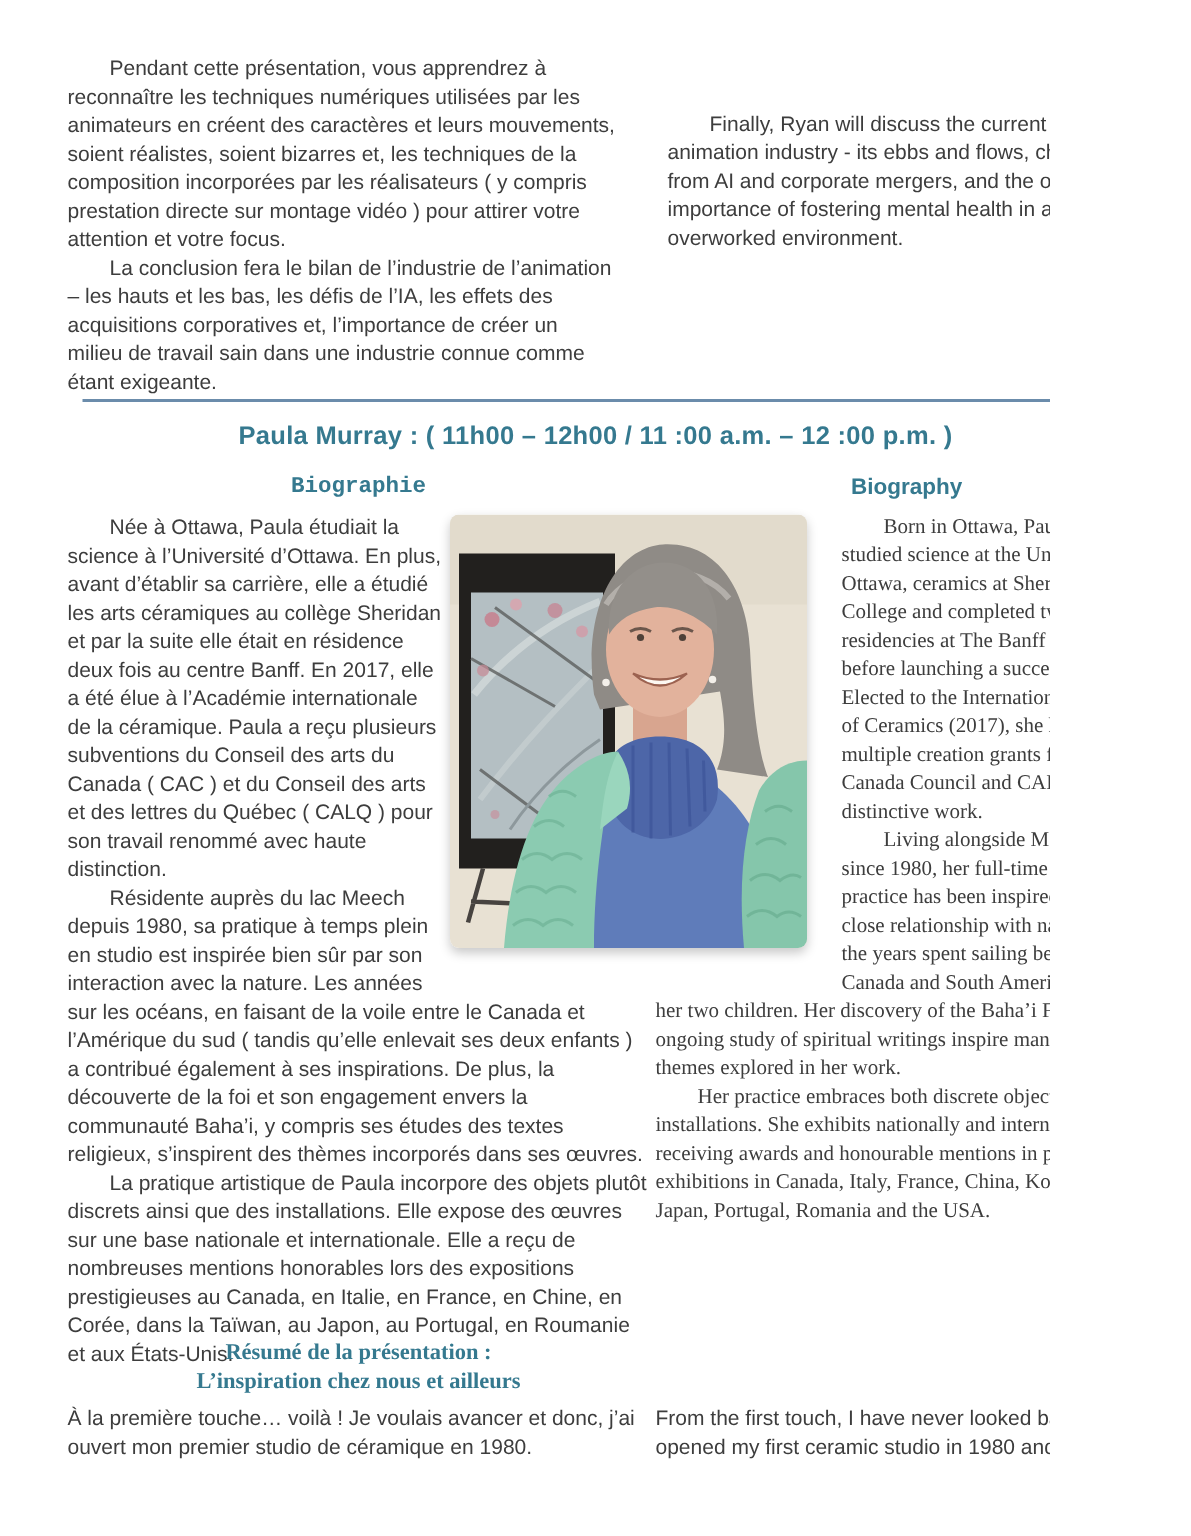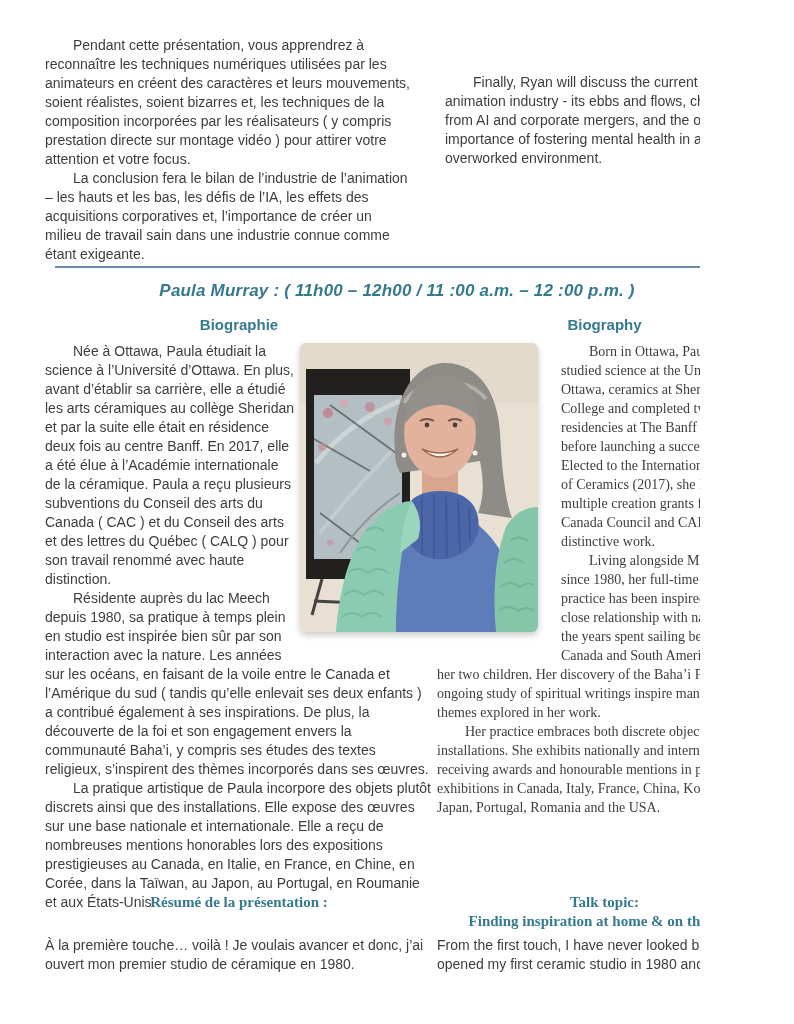--- a/index.html
+++ b/index.html
@@ -18,24 +18,24 @@
     border-radius:17px;
   }
   .body-text{font-size:14px;line-height:19px;color:var(--body);text-align:left;}
   .body-text p{margin:0;text-indent:28px;}
   .col{position:absolute;}
   .intro-fr{left:45px;top:36px;width:366px;}
   .intro-en{left:445px;top:36px;width:330px;margin-top:37px;}
   .rule{position:absolute;left:55px;top:266px;width:712px;height:0;border-top:2px solid var(--divider);}
   .session-heading{
     position:absolute;left:0;top:281px;width:794px;text-align:center;
-    font-size:17px;font-weight:bold;color:var(--accent);letter-spacing:.2px;font-style:italic;
+    font-size:17px;font-weight:bold;color:var(--accent);letter-spacing:.2px;
   }
   .subhead{position:absolute;top:316px;font-size:15px;font-weight:bold;color:var(--accent);text-align:center;}
-  .subhead-fr{left:45px;width:388px;}
+  .subhead-fr{left:45px;width:388px;font-family:Liberation Mono, monospace;}
   .subhead-en{left:437px;width:335px;}
   .bio-fr{left:45px;top:342px;width:388px;}
   .bio-en{left:437px;top:342px;width:335px;font-family:Liberation Serif, serif;}
   .spacer-r{float:right;width:138px;height:308px;}
   .spacer-l{float:left;width:124px;height:308px;}
   .photo{
     position:absolute;left:300px;top:343px;width:238px;height:289px;
     border-radius:6px;overflow:hidden;box-shadow:0 3px 7px rgba(0,0,0,.22);
   }
   .photo svg{display:block;}
@@ -139,28 +139,25 @@
         <path d="M112 158 C 120 170, 122 182, 118 196 L 100 210 C 102 192, 104 174, 112 158 Z" fill="#9ad6bd"></path>
 
         <path d="M48 230 q 10 -8 20 0 q 10 -8 20 0 M44 252 q 10 -8 20 0 q 10 -8 20 0 M42 274 q 10 -8 20 0 q 10 -8 20 0 M56 208 q 10 -8 20 0 M66 188 q 9 -7 18 0" stroke="#74b89c" stroke-width="2" fill="none" opacity=".9"></path>
         <path d="M204 220 q 10 -8 20 0 M200 244 q 10 -8 20 0 q 8 -6 14 -2 M198 268 q 10 -8 20 0 q 8 -6 16 0 M210 198 q 9 -7 18 0" stroke="#6fb296" stroke-width="2" fill="none" opacity=".9"></path>
       </g>
     </svg>
   </div>
 
   <div class="talk-head talk-head-fr">
     <div>Résumé de la présentation :</div>
+    <div>L’inspiration chez nous et ailleurs</div>
   </div>
   <div class="col talk-p talk-p-fr body-text">
     <p>À la première touche… voilà ! Je voulais avancer et donc, j’ai ouvert mon premier studio de céramique en 1980.</p>
   </div>
 
-  <div class="talk-head talk-head-en">
-    <div>Talk topic:</div>
-    <div>Finding inspiration at home &amp; on the road</div>
-  </div>
   <div class="col talk-p talk-p-en body-text">
     <p>From the first touch, I have never looked back.  I opened my first ceramic studio in 1980 and I have</p>
   </div>
 
   <div class="page-number">3</div>
 
 </div>
 
 </body></html>

